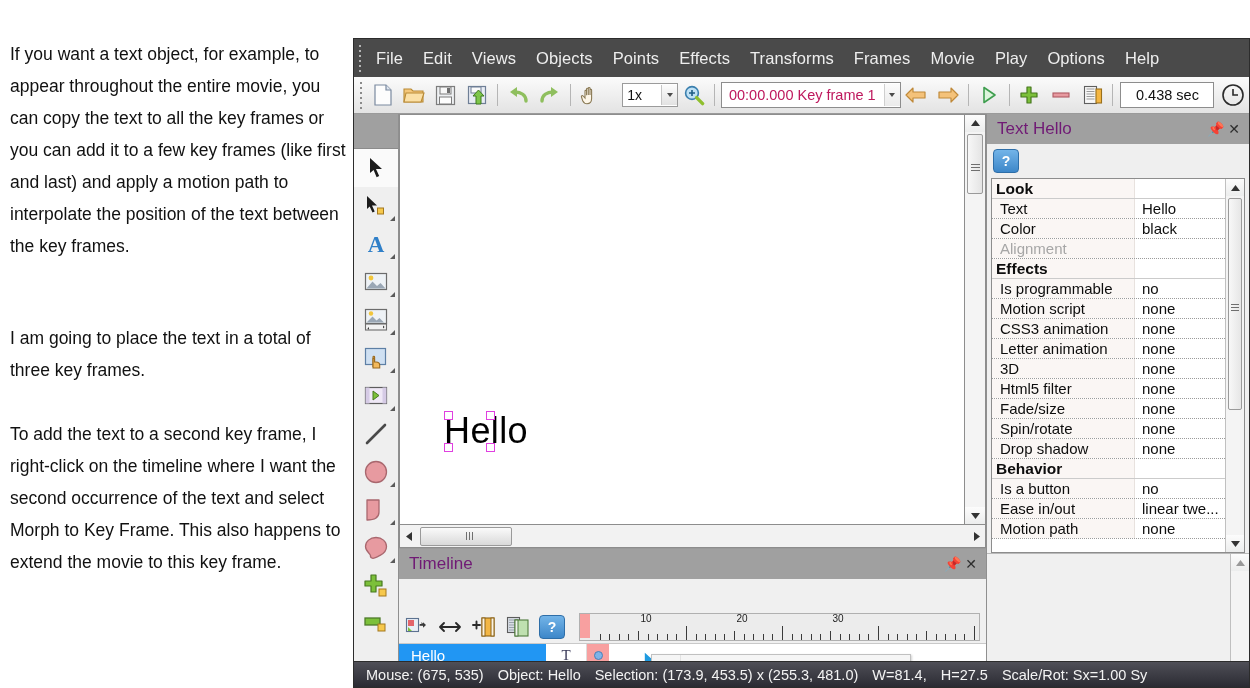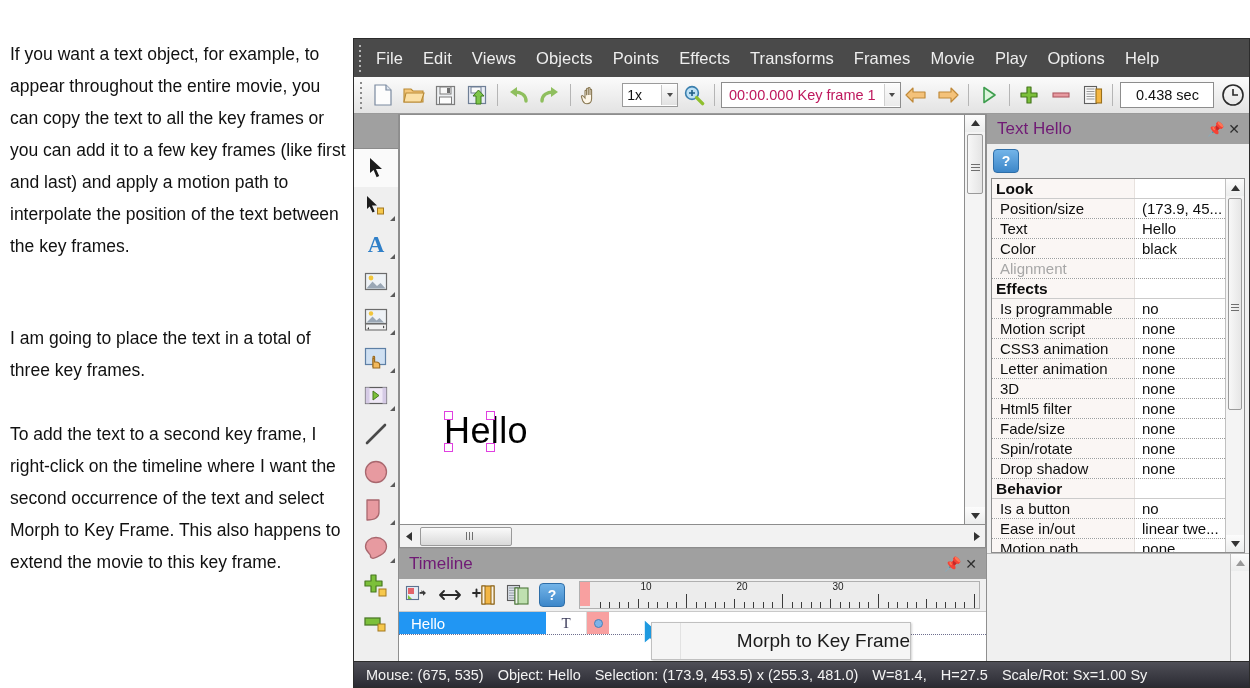--- a/index.html
+++ b/index.html
@@ -105,21 +105,21 @@
 
   .hscroll{height:22px;flex:0 0 22px;background:#f2f2f2;border:1px solid #8d8d8d;border-top:none;
     display:flex;align-items:center;}
   .hbtn{width:18px;display:flex;align-items:center;justify-content:center;}
   .hthumb{width:90px;height:17px;margin-left:2px;border:1px solid #9a9a9a;border-radius:2px;
     background:linear-gradient(#fafafa,#d9d9d9);display:flex;align-items:center;justify-content:center;}
   .hthumb i{display:block;width:1px;height:8px;background:#6f6f6f;box-shadow:3px 0 0 #6f6f6f,6px 0 0 #6f6f6f;}
   .htrack{flex:1 1 auto;}
 
   
-  .timeline{flex:0 0 138px;display:flex;flex-direction:column;border-top:1px solid #9a9a9a;}
+  .timeline{flex:0 0 138px;display:flex;flex-direction:column;border-top:1px solid #9a9a9a;gap:32px;}
   .panelhdr{height:30px;background:#a0a0a0;display:flex;align-items:center;
     padding:0 6px 0 10px;color:#2e2e2e;flex:0 0 auto;}
   .panelhdr .ttl{flex:1 1 auto;font-size:17px;color:#701a75;}
   .pinbtn,.clsbtn{width:18px;height:18px;display:flex;align-items:center;justify-content:center;
     font-size:14px;color:#2d2d2d;cursor:default;}
   .tlbody{flex:1 1 auto;background:#fff;display:flex;flex-direction:column;min-height:0;}
   .tlbar{height:32px;display:flex;align-items:center;background:#f0f0f0;flex:0 0 auto;}
   .tlbtn{width:30px;height:28px;display:flex;align-items:center;justify-content:center;
     margin:0 1px;border:1px solid transparent;border-radius:3px;cursor:default;}
   .ruler{flex:1 1 auto;height:26px;margin-left:10px;margin-right:6px;background:#ececec;
@@ -644,24 +644,20 @@
           <div class="helpbtn">?</div>
         </div>
 
         <div class="gridwrap">
           <div class="grid" id="propgrid">
               <div class="grow cat">
                 <div class="k">Look</div>
                 <div class="v"></div>
               </div>
               <div class="grow">
-                <div class="k">Position/size</div>
-                <div class="v">(173.9, 45...</div>
-              </div>
-              <div class="grow">
                 <div class="k">Text</div>
                 <div class="v">Hello</div>
               </div>
               <div class="grow">
                 <div class="k">Color</div>
                 <div class="v">black</div>
               </div>
               <div class="grow dim">
                 <div class="k">Alignment</div>
                 <div class="v"></div>

